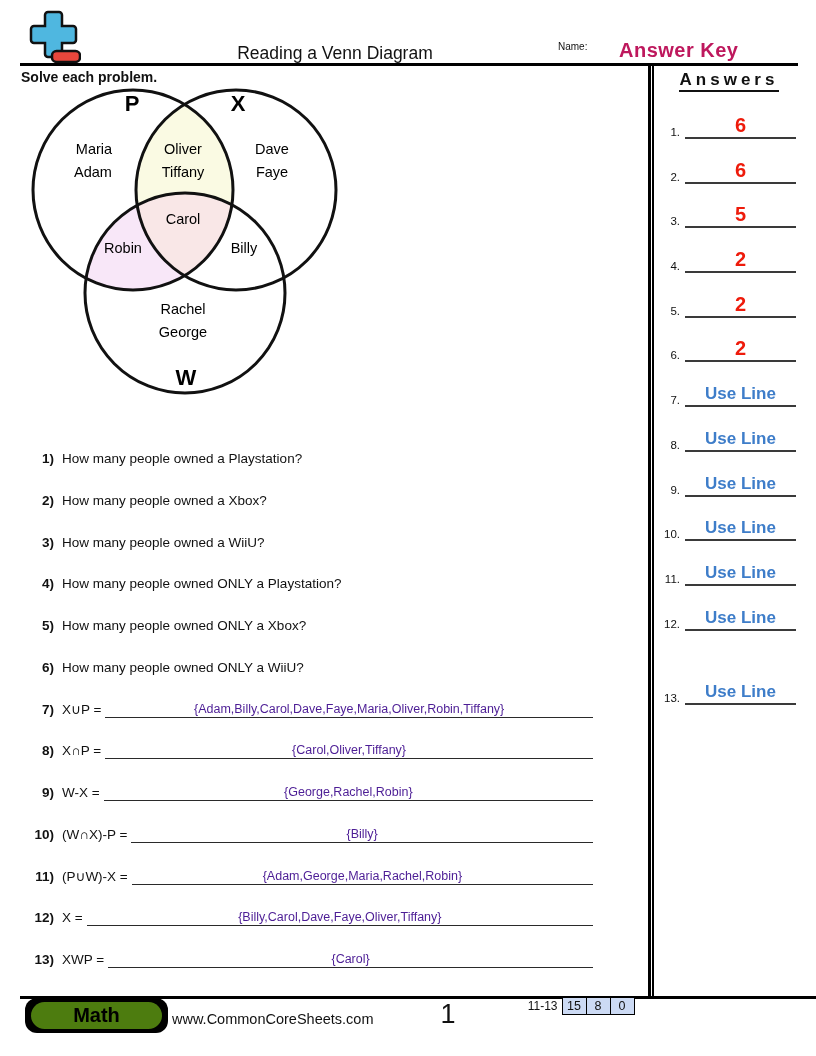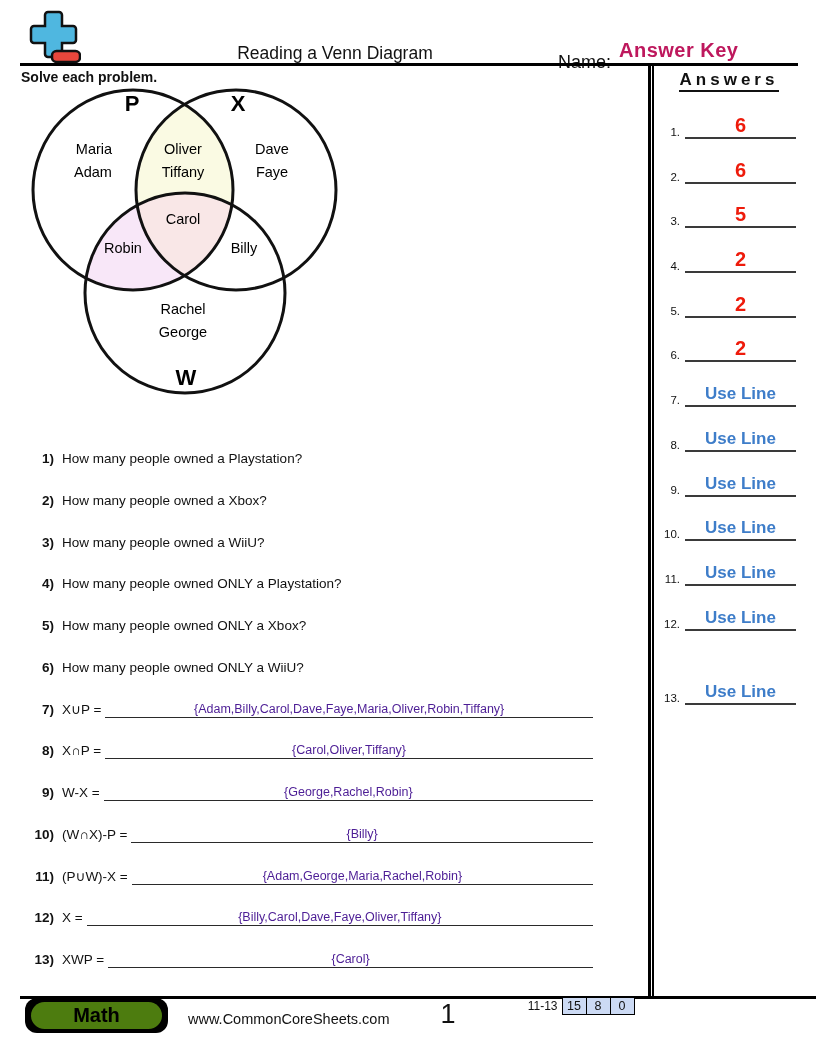--- a/index.html
+++ b/index.html
@@ -7,21 +7,21 @@
   body {
     width:816px; height:1056px; position:relative; overflow:hidden;
     background:#fff; color:#111;
     font-family:"Liberation Sans", sans-serif;
   }
   
   .hdr-line { position:absolute; left:20px; right:18px; top:63px; height:3px; background:#000; }
   .logo { position:absolute; left:27px; top:8px; width:54px; height:56px; }
   .title { position:absolute; left:10px; width:650px; top:43px; text-align:center;
            font-size:17.5px; font-weight:500; }
-  .name-label { position:absolute; left:558px; top:52px; font-size:18px; }
+  .name-label { position:absolute; left:558px; top:41px; font-size:10px; }
   .name-value { position:absolute; left:619px; top:39px; font-size:20px; font-weight:bold;
                 color:#be185d; letter-spacing:.5px; }
   .instructions { position:absolute; left:21px; top:69px; font-size:14px; font-weight:bold; }
   
   .venn { position:absolute; left:23px; top:78px; }
   .venn text { font-family:"Liberation Sans", sans-serif; }
   .venn .set-label { font-size:22px; font-weight:bold; }
   .venn .member { font-size:14.5px; }
   
   .q-row { position:absolute; left:28px; width:565px; height:19px;
@@ -44,21 +44,21 @@
               display:flex; justify-content:center; align-items:flex-end; }
   .ans-val { color:#ee1b0b; font-weight:bold; font-size:20px; line-height:1; padding-bottom:2px; }
   .use-line .ans-val { color:#3e7dc9; font-size:17px; padding-bottom:3px; }
   
   .ftr-line { position:absolute; left:20px; right:0; top:996px; height:2.5px; background:#000; }
   .math-badge { position:absolute; left:25px; top:998px; width:143px; height:35px;
                 background:#000; border-radius:12px; }
   .math-pill { position:absolute; left:6px; top:4px; right:6px; bottom:4px; background:#4d7c0f;
                border-radius:14px; display:flex; align-items:center; justify-content:center;
                font-size:20px; font-weight:bold; color:#000; }
-  .website { position:absolute; left:188px; top:1011px; font-size:14.5px; }
+  .website { position:absolute; left:172px; top:1011px; font-size:14.5px; }
   .page-num { position:absolute; left:418px; width:60px; top:999px; text-align:center; font-size:27px; }
   .score { position:absolute; left:518px; top:997px; border-collapse:collapse; font-size:12.5px; }
   .score td { border:1px solid #000; width:24px; height:17px; text-align:center; padding:0 1px; }
   .score td.lbl { border:none; width:44px; text-align:right; padding-right:4px; font-size:12px; }
   .score td.hl { background:#ccdaf4; }
 </style>
 </head>
 <body>
 
 <svg class="logo" viewBox="0 0 54 56">

